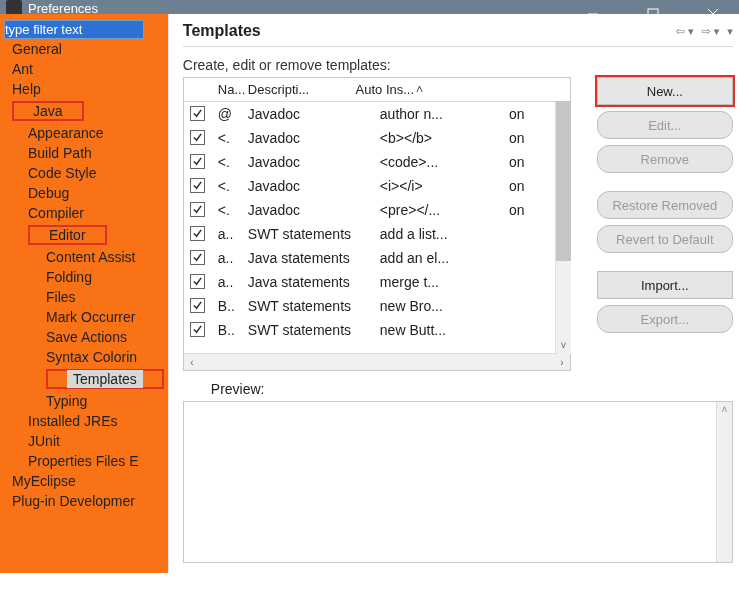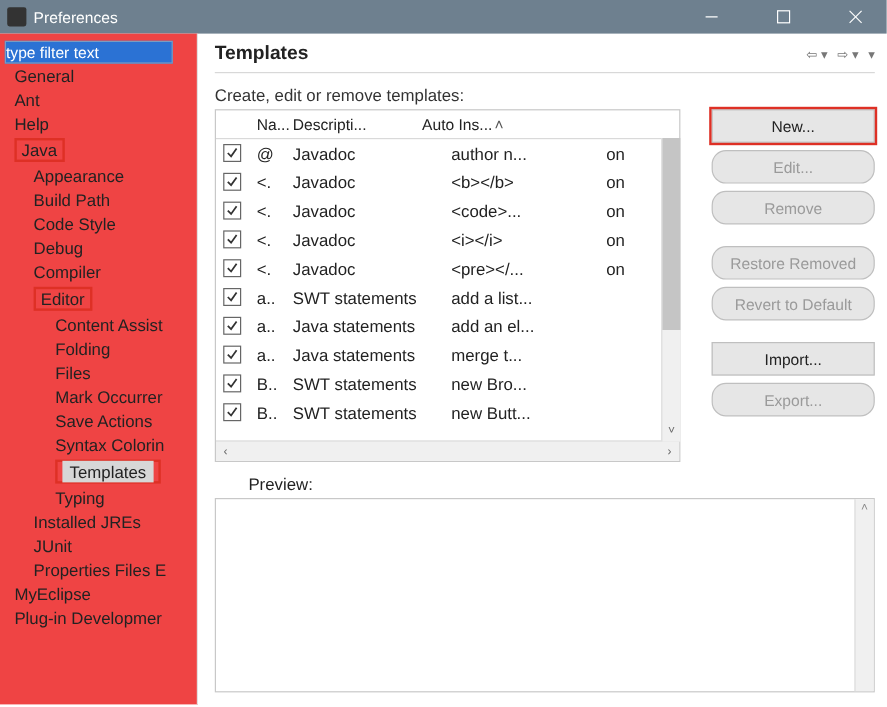--- a/index.html
+++ b/index.html
@@ -1,39 +1,39 @@
 <!DOCTYPE html>
 <html><head>
 <meta charset="utf-8">
 <style>
   * { box-sizing: border-box; }
   html, body { margin:0; padding:0; font-family: "Segoe UI", Tahoma, sans-serif; font-size:13px; color:#222; }
   body { background:#fff; width:739px; height:589px; overflow:hidden; }
 
   .titlebar {
-    height:28px; background:#6e808f; color:#fff; display:flex; align-items:center;
+    height:14px; background:#6e808f; color:#fff; display:flex; align-items:flex-start;
     padding:0 6px; justify-content:space-between;
   }
   .titlebar-left { display:flex; align-items:center; gap:6px; }
   .title-icon { width:16px; height:16px; background:#333; border-radius:2px; display:inline-block; }
   .title-text { font-size:13px; }
   .titlebar-right { display:flex; gap:20px; align-items:center; }
   .win-btn { width:40px; height:28px; display:flex; align-items:center; justify-content:center; color:#fff; }
   .win-btn svg { stroke:#fff; stroke-width:1; }
 
   .content { display:flex; height:559px; }
-  .sidebar { width:184px; background:#ef4444; border-right:1px solid #e1e1e1; padding:6px 0; }
+  .sidebar { width:184px; background:#f97316; border-right:1px solid #e1e1e1; padding:6px 0; }
   .filter-sel { background:#2b72d4; color:#fff; padding:1px 0; display:inline-block; }
 
   .tree { list-style:none; margin:0; padding:0; }
   .tree li { padding:2px 4px 2px 12px; white-space:nowrap; cursor:pointer; font-size:14px; }
   .tree .lvl1 { padding-left:28px; }
   .tree .lvl2 { padding-left:46px; }
   .tree .sel { background:#d7d7d7; }
-  .redbox { border:2px solid #de3025; display:inline-block; padding:0 4px; }
+  .redbox { border:2px solid #de3025; display:inline-block; padding:0 19px; }
 
   .main { flex:1; display:flex; flex-direction:column; padding:8px 10px 10px 14px; position:relative; }
   .main-header { display:flex; justify-content:space-between; align-items:center; border-bottom:1px solid #d8d8d8; padding-bottom:6px; margin-bottom:10px;}
   .main-title { font-size:16px; font-weight:600; }
   .toolbar-icons { display:flex; gap:8px; color:#777; font-size:11px;}
   .toolbar-icons span { cursor:pointer; }
 
   .body-row { display:flex; gap:26px; }
   .instr { margin-bottom:4px; color:#333; font-size:14px;}
 

